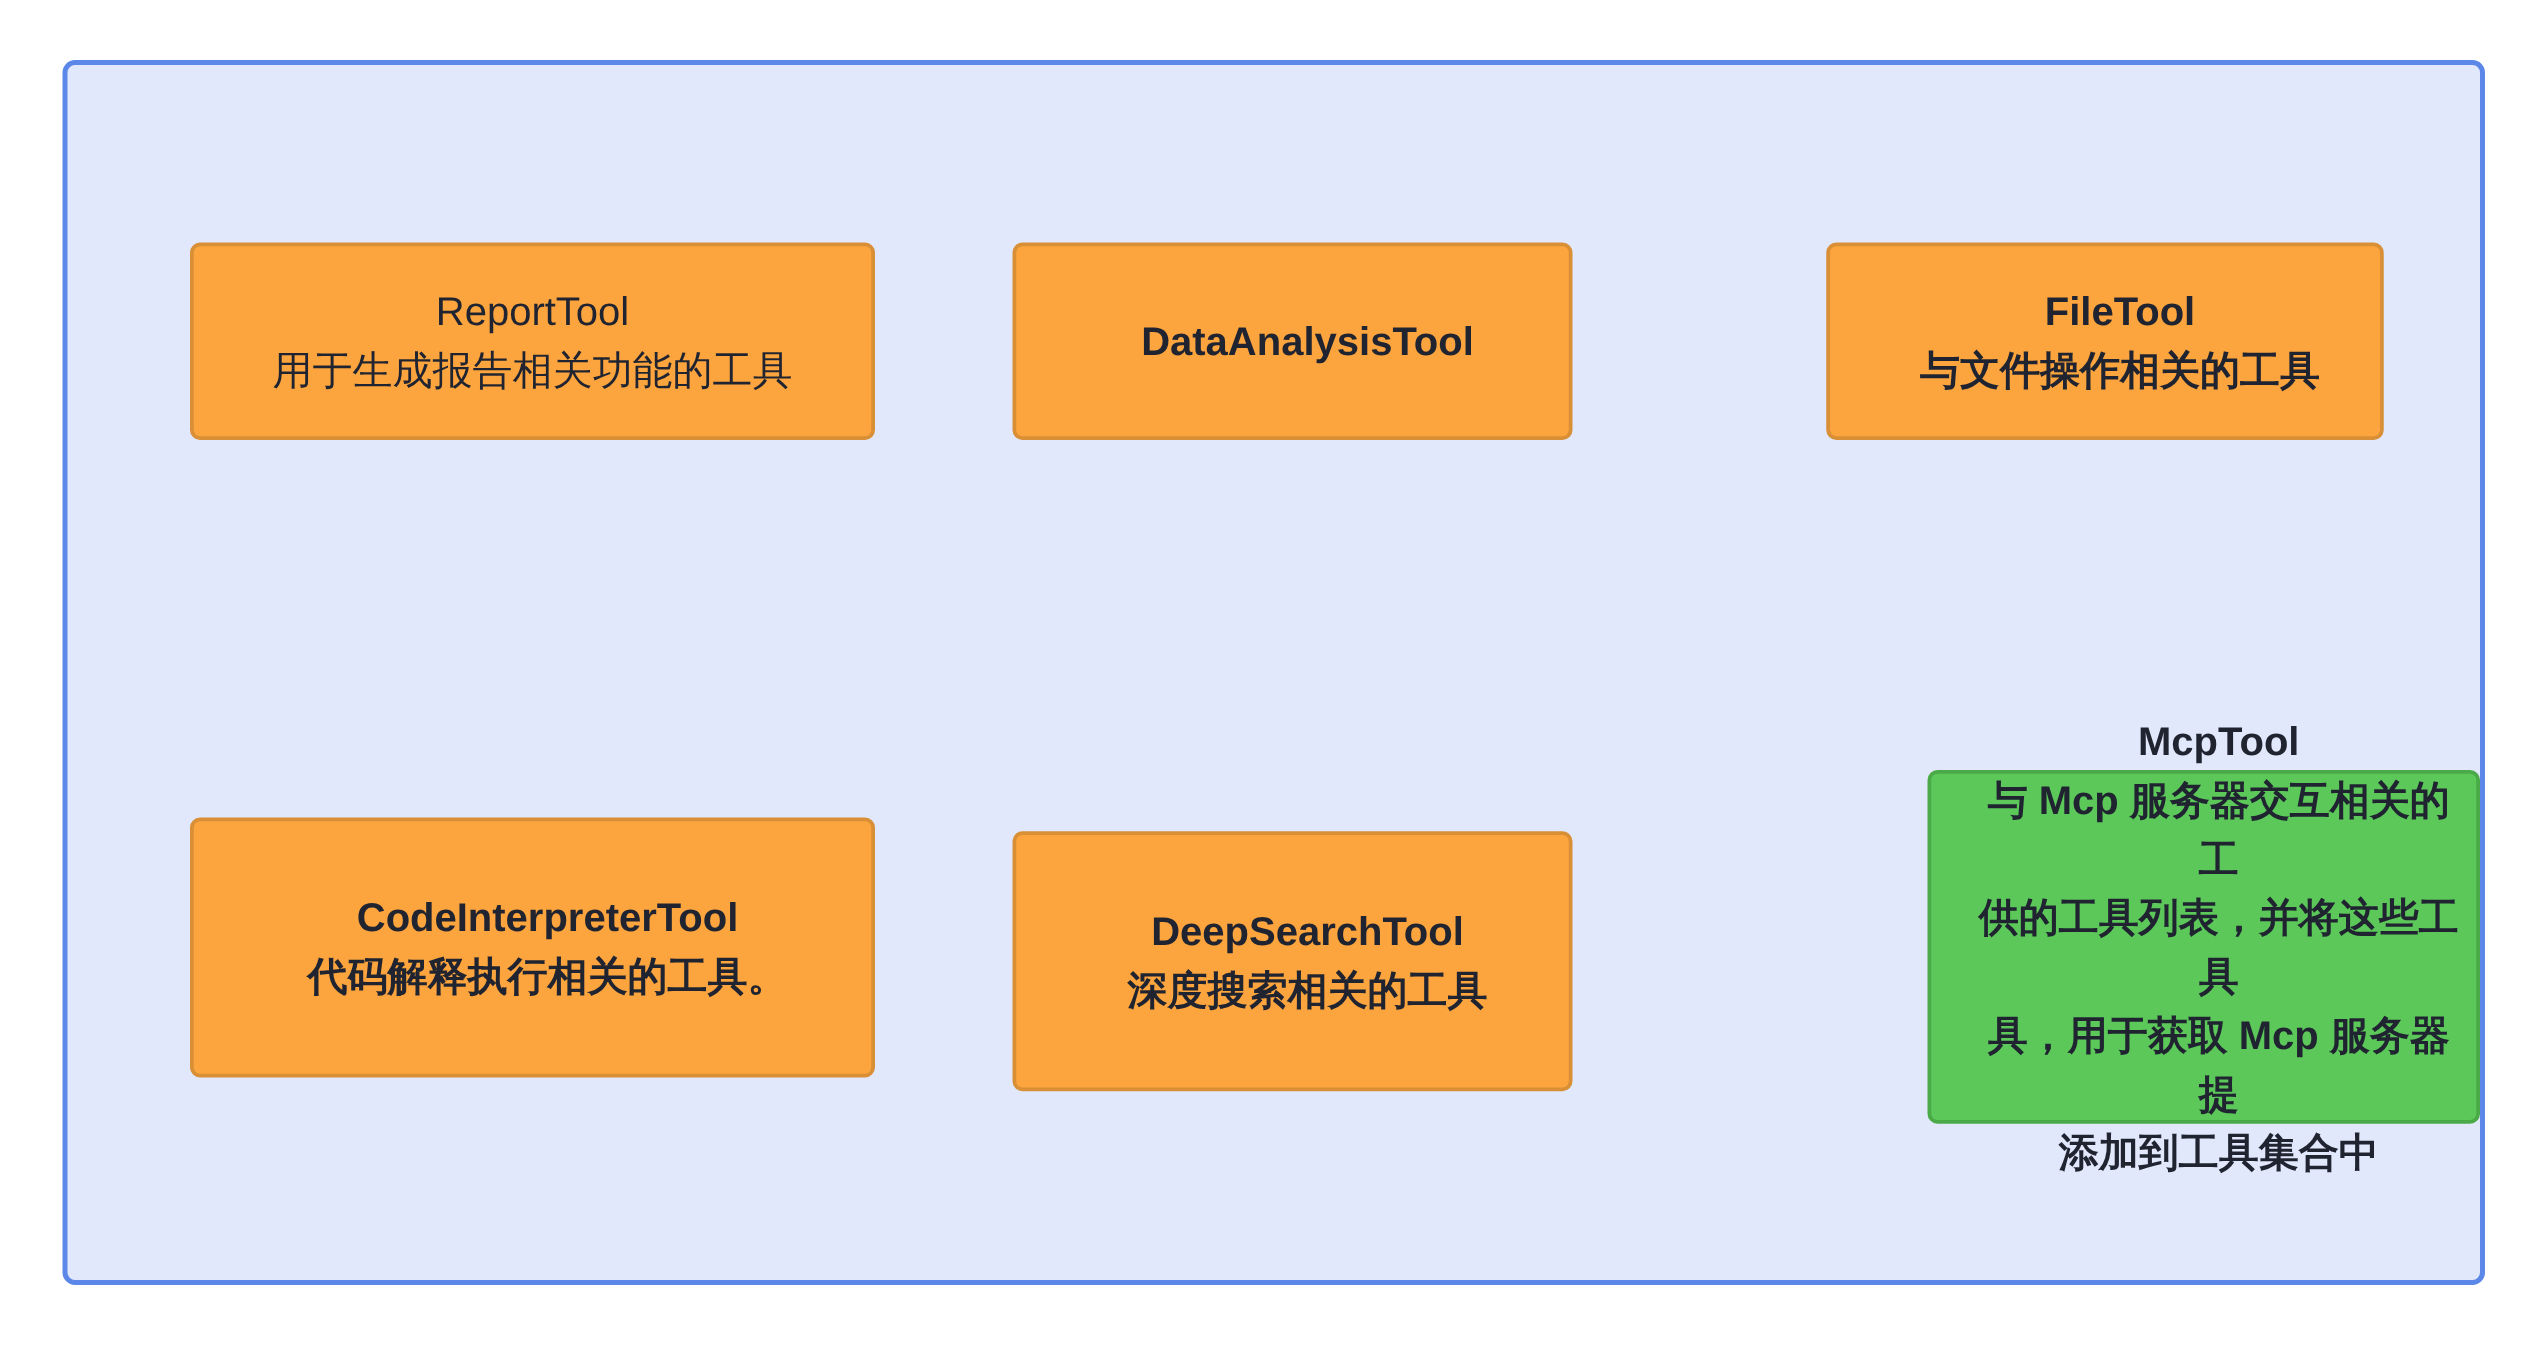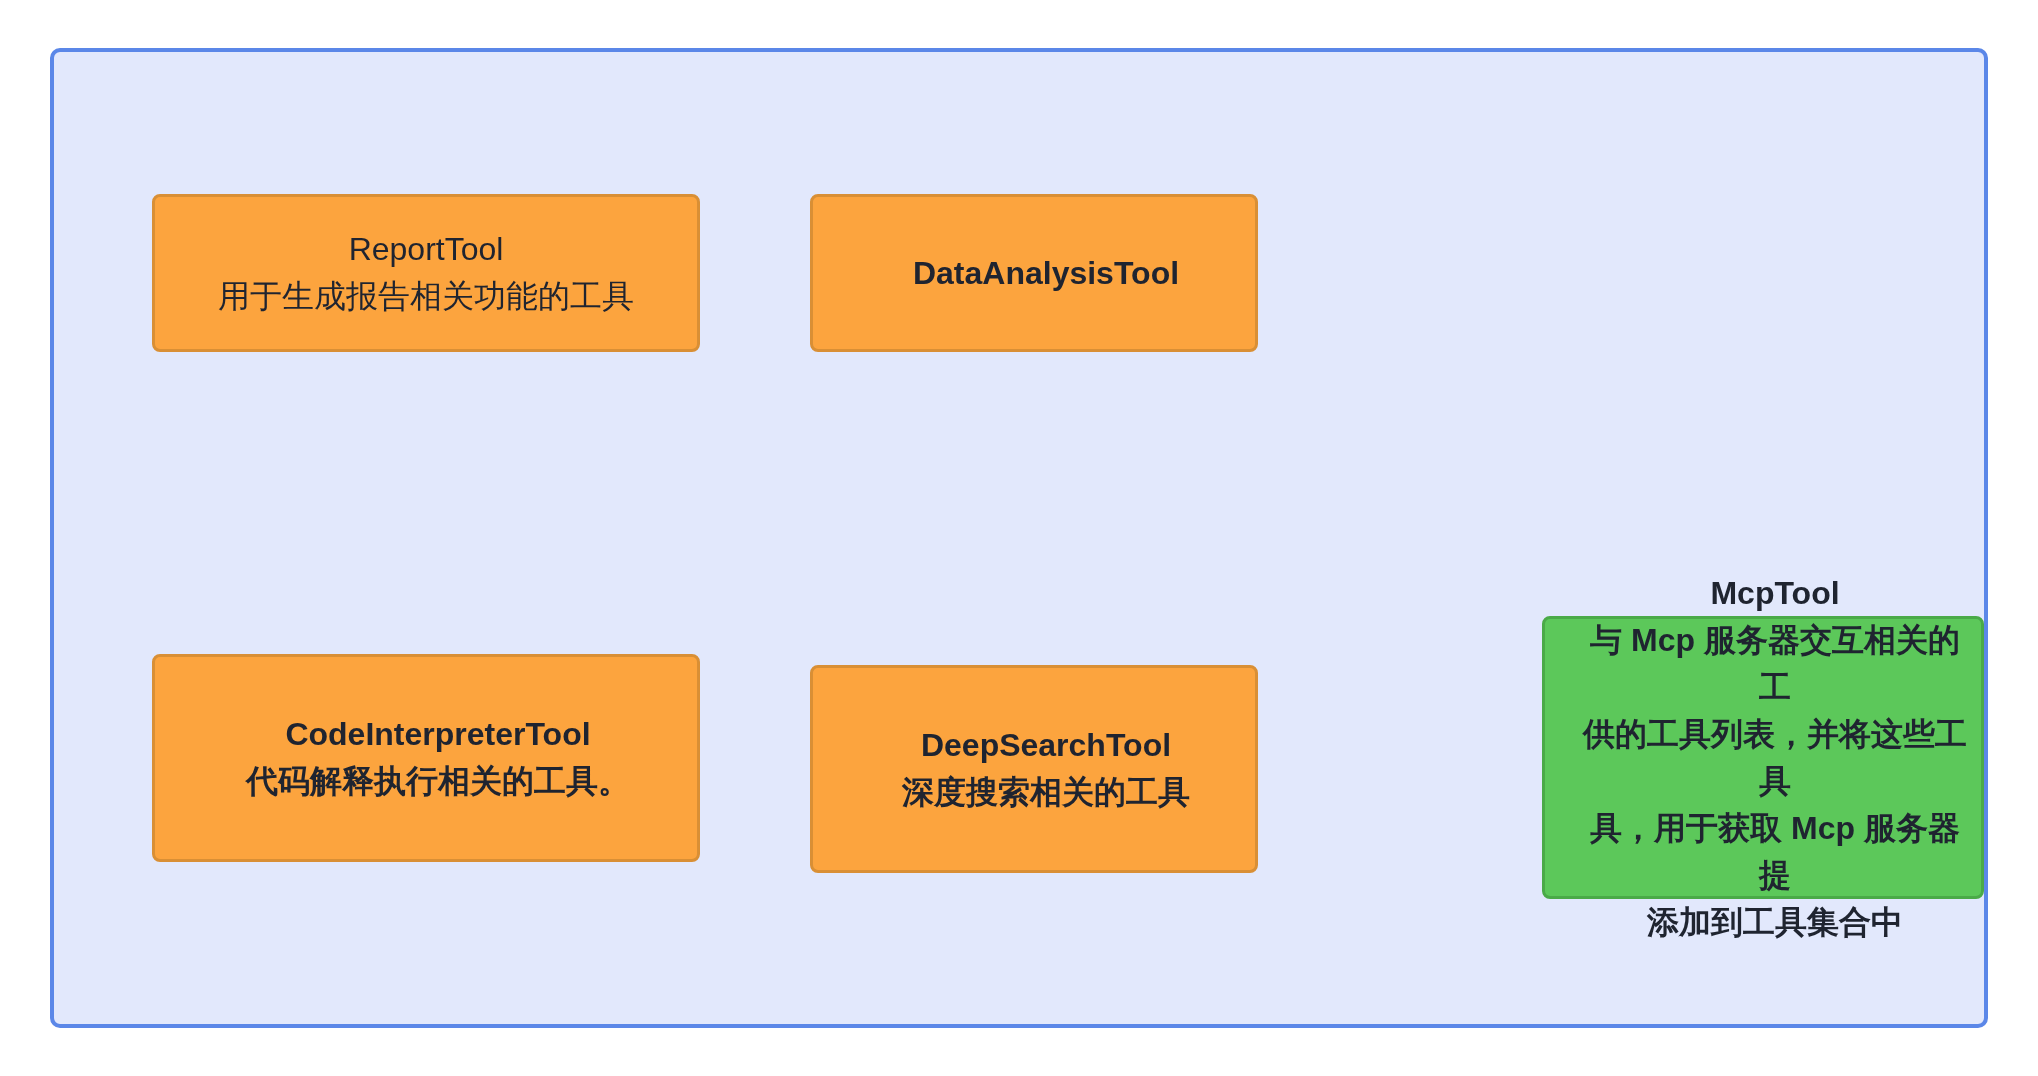--- a/index.html
+++ b/index.html
@@ -64,20 +64,24 @@
 
     <div class="node orange regular n1">
       <div class="title">ReportTool</div>
       <div class="desc-line">用于生成报告相关功能的工具</div>
     </div>
 
     <div class="node orange bold n2">
       <div class="title">DataAnalysisTool</div>
     </div>
 
+    <div class="node orange bold n3">
+      <div class="title">FileTool</div>
+      <div class="desc-line">与文件操作相关的工具</div>
+    </div>
 
     <div class="node orange bold n4">
       <div class="title">CodeInterpreterTool</div>
       <div class="desc-line">代码解释执行相关的工具。</div>
     </div>
 
     <div class="node orange bold n5">
       <div class="title">DeepSearchTool</div>
       <div class="desc-line">深度搜索相关的工具</div>
     </div>

